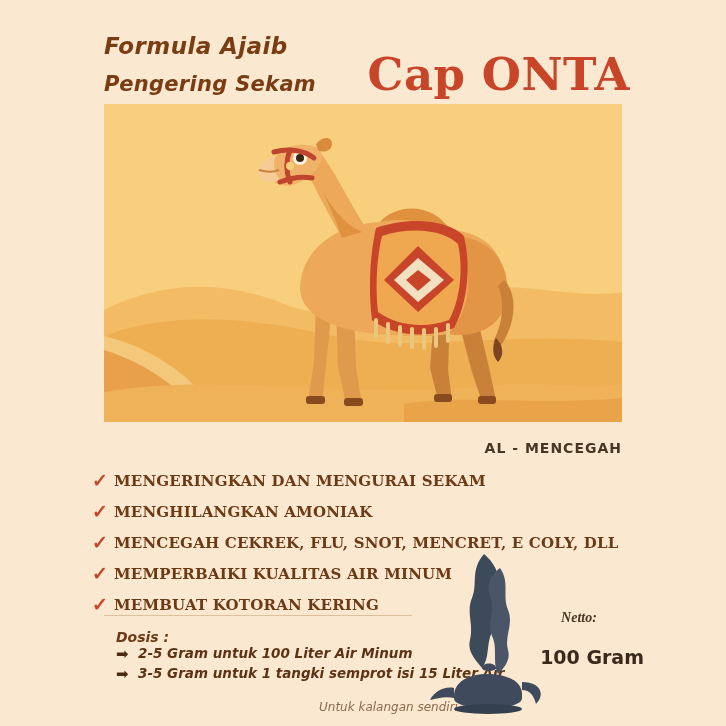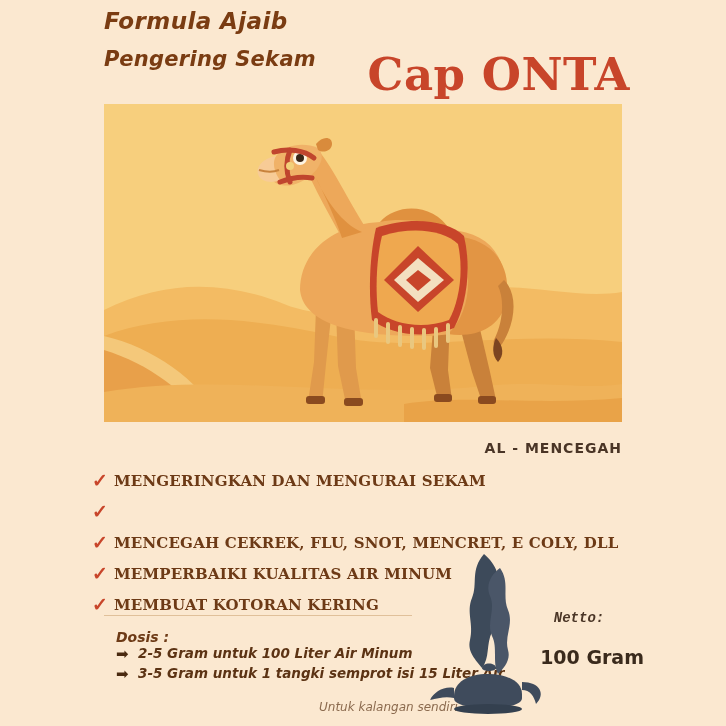--- a/index.html
+++ b/index.html
@@ -35,20 +35,21 @@
     top: 6px;
   }
   .brand-line-1 {
     font-family: "DejaVu Sans", sans-serif;
     font-style: italic;
     font-weight: bold;
     font-size: 23px;
     color: #7a3c12;
     letter-spacing: 0.4px;
     line-height: 30px;
+    margin-top: 25px;
   }
   .brand-line-2 {
     font-family: "DejaVu Sans", sans-serif;
     font-style: italic;
     font-weight: bold;
     font-size: 21px;
     color: #7a3c12;
     letter-spacing: 0.3px;
     line-height: 30px;
     margin-top: 8px;
@@ -175,21 +176,21 @@
 
   
   .netto {
     position: absolute;
     right: 82px;
     top: 610px;
     width: 130px;
     text-align: center;
   }
   .netto-label {
-    font-family: Liberation Mono, monospace;
+    font-family: Liberation Serif, serif;
     font-style: italic;
     font-weight: bold;
     font-size: 14px;
     color: #4a3526;
   }
   .netto-value {
     font-family: "DejaVu Sans", sans-serif;
     font-weight: bold;
     font-size: 19px;
     color: #3a2a1c;
@@ -294,20 +295,21 @@
 
   <div class="producer">AL - MENCEGAH</div>
 
   <div class="benefits">
     <div class="benefit">
       <span class="check">✓</span>
       <span class="benefit-text">MENGERINGKAN DAN MENGURAI SEKAM</span>
     </div>
     <div class="benefit">
       <span class="check">✓</span>
+      <span class="benefit-text">MENGHILANGKAN AMONIAK</span>
     </div>
     <div class="benefit">
       <span class="check">✓</span>
       <span class="benefit-text">MENCEGAH CEKREK, FLU, SNOT, MENCRET, E COLY, DLL</span>
     </div>
     <div class="benefit">
       <span class="check">✓</span>
       <span class="benefit-text">MEMPERBAIKI KUALITAS AIR MINUM</span>
     </div>
     <div class="benefit">

